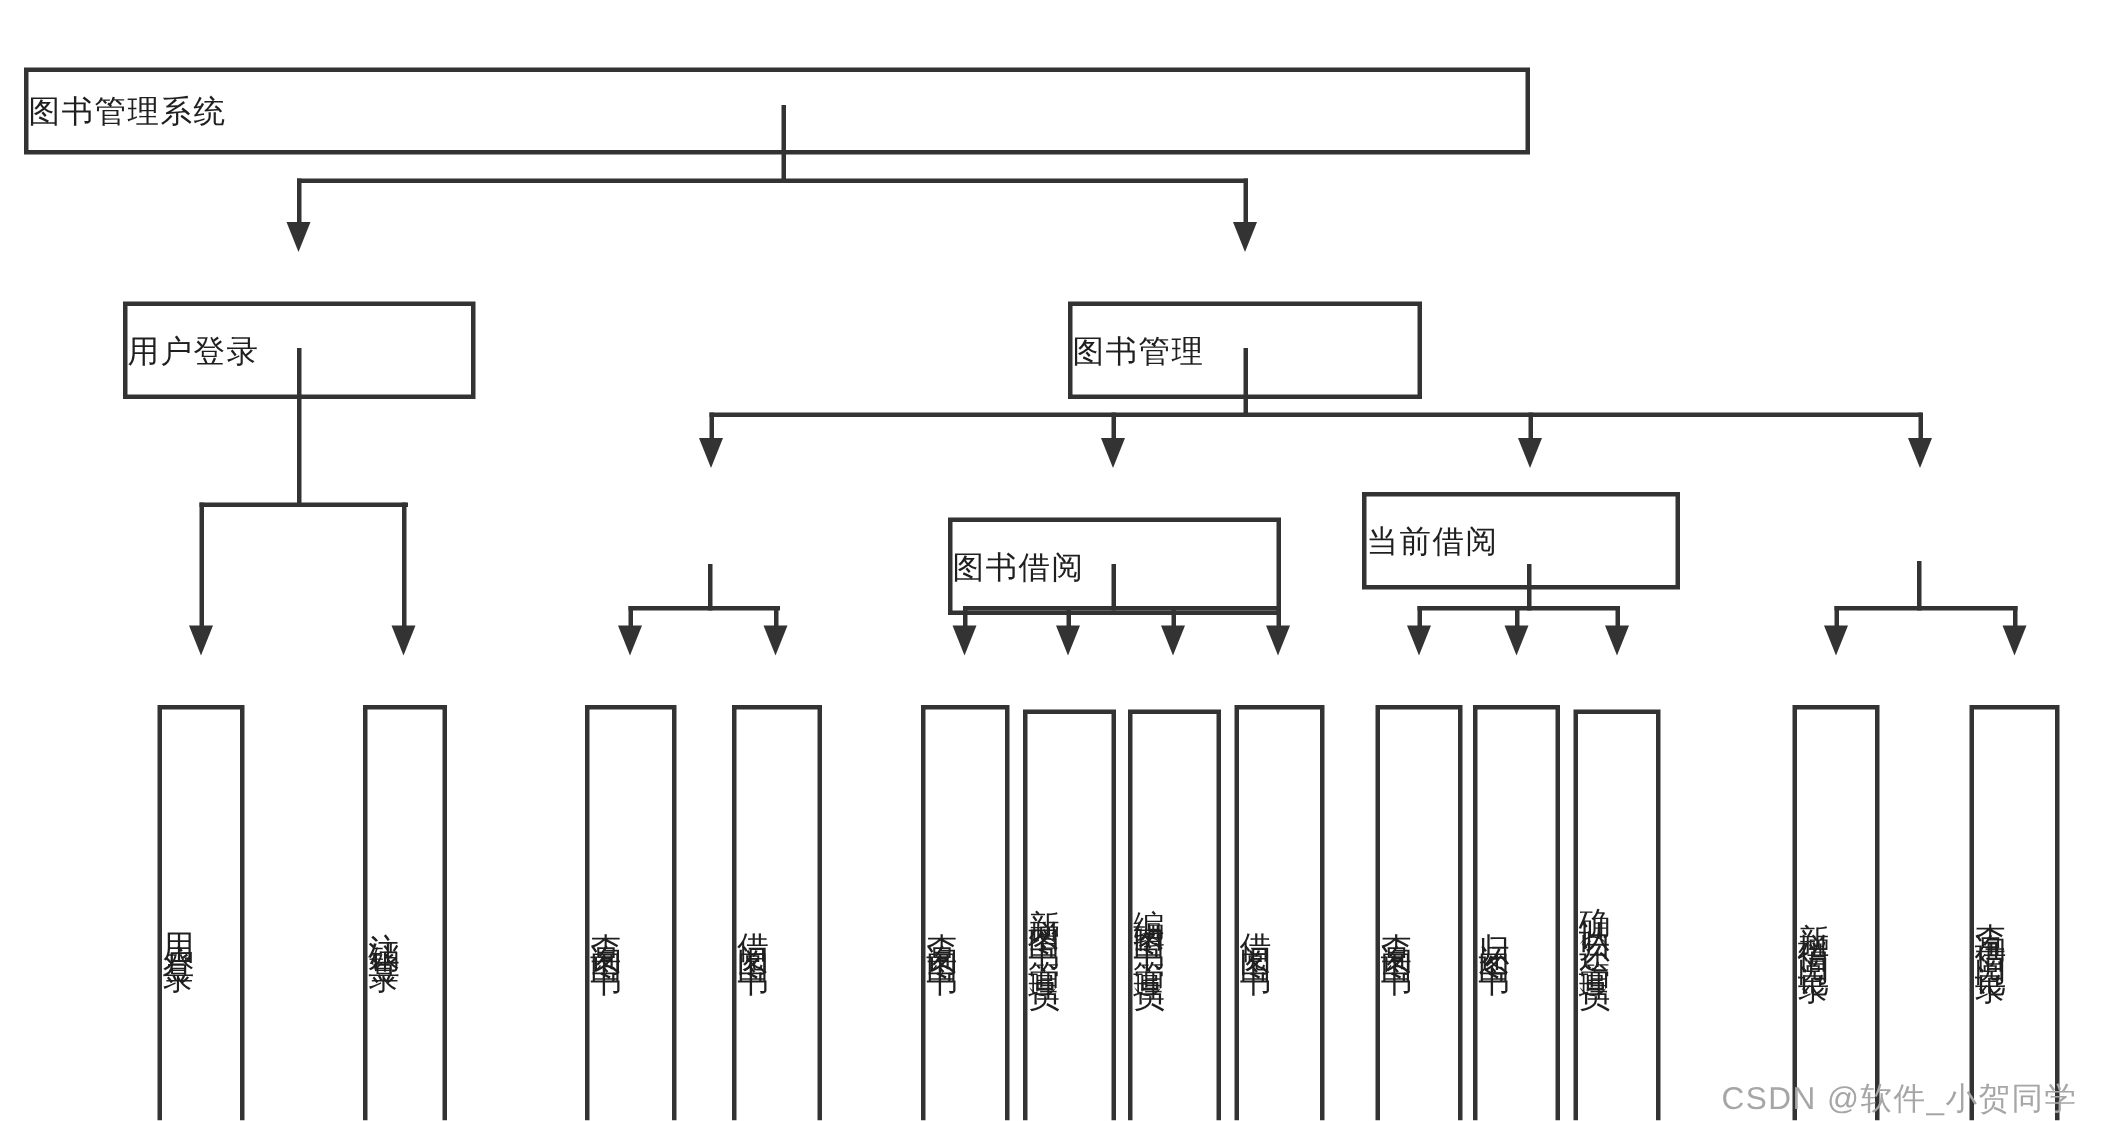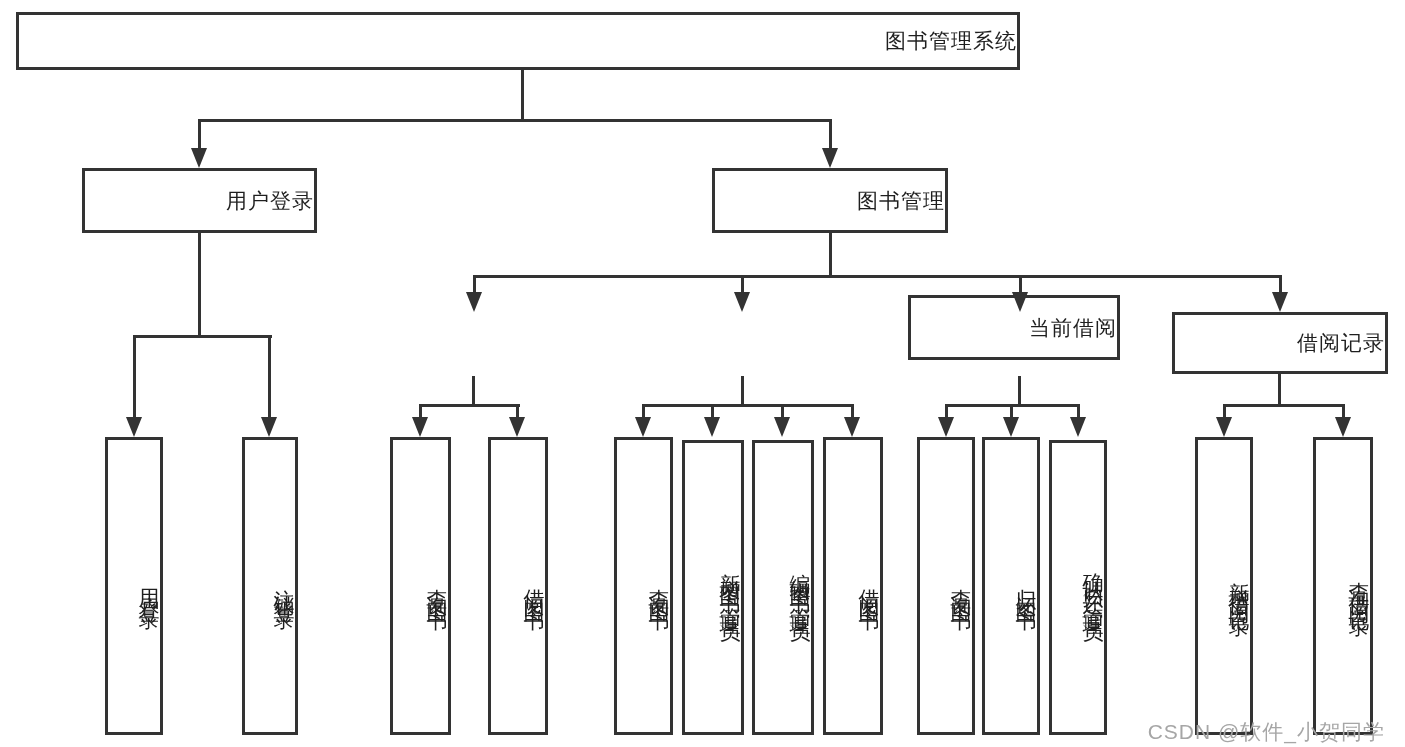--- a/index.html
+++ b/index.html
@@ -15,22 +15,23 @@
     background: #ffffff;
     overflow: hidden;
   }
   .box {
     position: absolute;
     box-sizing: border-box;
     border: 3px solid #333333;
     background: #ffffff;
     display: flex;
     align-items: center;
-    justify-content: flex-end;
+    justify-content: flex-start;
     color: #1f1f1f;
+    margin-top: 33px;
   }
   .hlabel {
     font-size: 21px;
     letter-spacing: 1px;
     white-space: nowrap;
   }
   .vlabel {
     writing-mode: vertical-rl;
     font-size: 21px;
     letter-spacing: 7px;
@@ -70,28 +71,28 @@
 
   <div class="box" style="left:82px;top:168px;width:235px;height:65px">
     <span class="hlabel">用户登录</span>
   </div>
 
   <div class="box" style="left:712px;top:168px;width:236px;height:65px">
     <span class="hlabel">图书管理</span>
   </div>
 
 
+  <div class="box" style="left:632px;top:312px;width:222px;height:65px">
+    <span class="hlabel">图书借阅</span>
+  </div>
 
   <div class="box" style="left:908px;top:295px;width:212px;height:65px">
     <span class="hlabel">当前借阅</span>
   </div>
 
-  <div class="box" style="left:1172px;top:312px;width:216px;height:62px">
-    <span class="hlabel">借阅记录</span>
-  </div>
 
   <div class="box" style="left:105px;top:437px;width:58px;height:298px">
     <span class="vlabel">用户登录</span>
   </div>
   <div class="box" style="left:242px;top:437px;width:56px;height:298px">
     <span class="vlabel">注销登录</span>
   </div>
 
   <div class="box" style="left:390px;top:437px;width:61px;height:298px">
     <span class="vlabel">查询图书</span>

